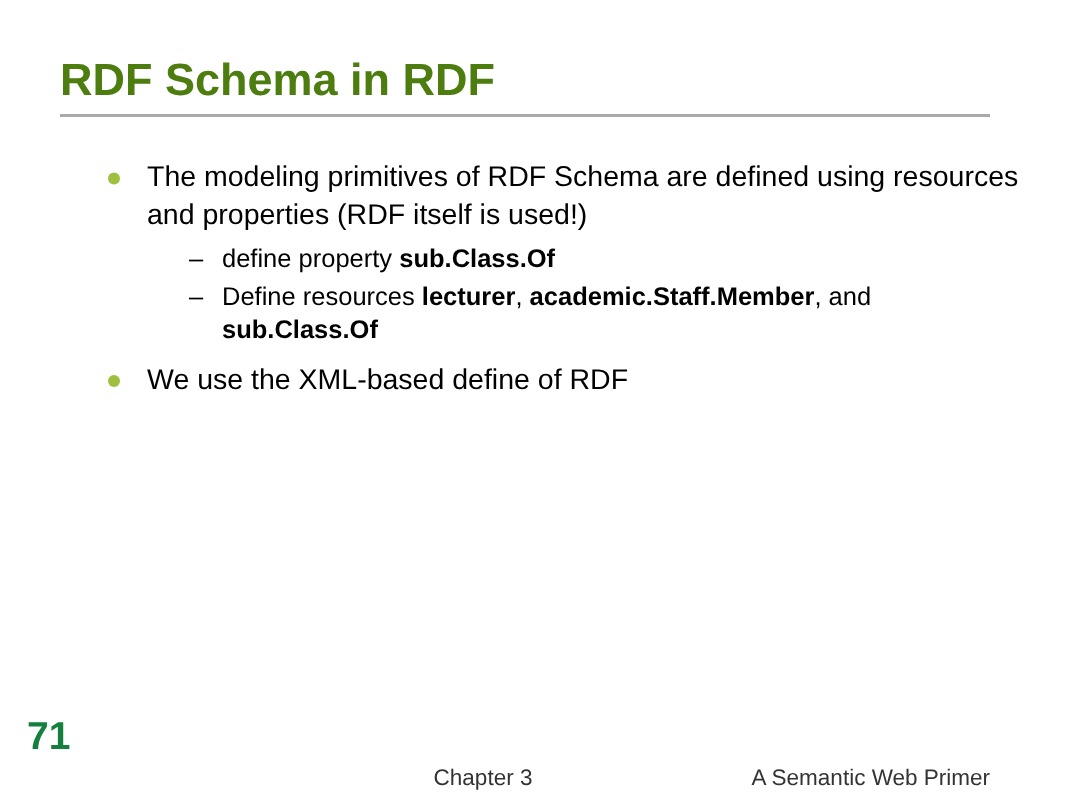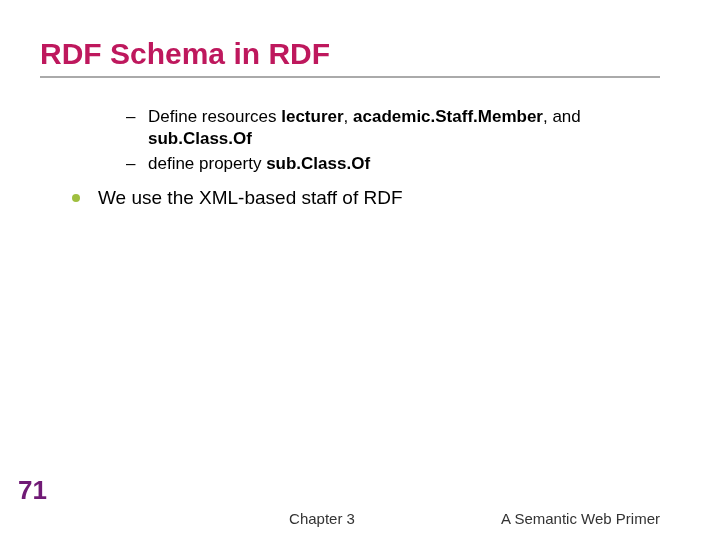--- a/index.html
+++ b/index.html
@@ -1,61 +1,62 @@
 <!DOCTYPE html>
 <html><head>
 <meta charset="utf-8">
 <style>
   * { box-sizing: border-box; margin: 0; padding: 0; }
   html, body { width: 720px; height: 540px; background: #fff; font-family: Arial, Helvetica, sans-serif; color: #000; overflow: hidden; }
   .slide { position: relative; width: 720px; height: 540px; padding: 36px 40px 30px 40px; }
   .title-wrap { position: relative; margin-bottom: 28px; }
-  .title { font-size: 30px; font-weight: bold; color: #be185d; line-height: 1.2; }
+  .title { font-size: 30px; font-weight: bold; color: #4d7c0f; line-height: 1.2; }
   .title-underline { height: 2px; background: #aaa; width: 620px; margin-top: 4px; }
   .body { padding-left: 28px; font-size: 19px; line-height: 1.32; }
   ul.primary { list-style: none; padding: 0; margin: 0 0 6px 0; }
   ul.primary > li { position: relative; padding-left: 30px; margin-bottom: 2px; }
   ul.primary > li::before { content: ""; position: absolute; left: 4px; top: 9px; width: 8px; height: 8px; background: #9fbf3f; border-radius: 50%; }
   ul.secondary { list-style: none; padding: 0; margin: 4px 0 10px 56px; font-size: 17px; }
   ul.secondary > li { position: relative; padding-left: 24px; margin-bottom: 2px; }
   ul.secondary > li::before { content: "–"; position: absolute; left: 2px; top: 0; color: #000; }
   .conclusion { list-style: none; padding: 0; margin: 6px 0 0 0; }
   .conclusion > li { position: relative; padding-left: 30px; }
   .conclusion > li::before { content: ""; position: absolute; left: 4px; top: 9px; width: 8px; height: 8px; background: #9fbf3f; border-radius: 50%; }
   .bold { font-weight: bold; }
-  .slide-number { position: absolute; left: 18px; bottom: 34px; font-size: 26px; color: #701a75; font-weight: bold; }
+  .slide-number { position: absolute; left: 18px; bottom: 34px; font-size: 26px; color: #15803d; font-weight: bold; }
   .footer { position: absolute; bottom: 30px; left: 0; width: 720px; font-size: 15px; color: #333; }
   .footer-center { position: absolute; left: 0; width: 644px; text-align: center; }
   .footer-right { position: absolute; right: 60px; }
 </style>
 </head>
 <body>
 
 <div class="slide">
 
   <div class="title-wrap">
     <div class="title">RDF Schema in RDF</div>
     <div class="title-underline"></div>
   </div>
 
   <div class="body">
     <ul class="primary">
+      <li><span>The modeling primitives of RDF Schema are defined using resources and properties (RDF itself is used!)</span></li>
     </ul>
 
     <ul class="secondary">
       <li>
-        <span>Define resources </span><span class="bold">lecturer</span><span>, </span><span class="bold">academic.Staff.Member</span><span>, and </span><span class="bold">sub.Class.Of</span>
+        <span>define property </span><span class="bold">sub.Class.Of</span>
       </li>
       <li>
-        <span>define property </span><span class="bold">sub.Class.Of</span>
+        <span>Define resources </span><span class="bold">lecturer</span><span>, </span><span class="bold">academic.Staff.Member</span><span>, and </span><span class="bold">sub.Class.Of</span>
       </li>
     </ul>
 
     <ul class="conclusion">
-      <li><span>We use the XML-based staff of RDF</span></li>
+      <li><span>We use the XML-based define of RDF</span></li>
     </ul>
   </div>
 
   <div class="slide-number">71</div>
 
   <div class="footer">
     <div class="footer-center">Chapter 3</div>
     <div class="footer-right">A Semantic Web Primer</div>
   </div>
 </div>

